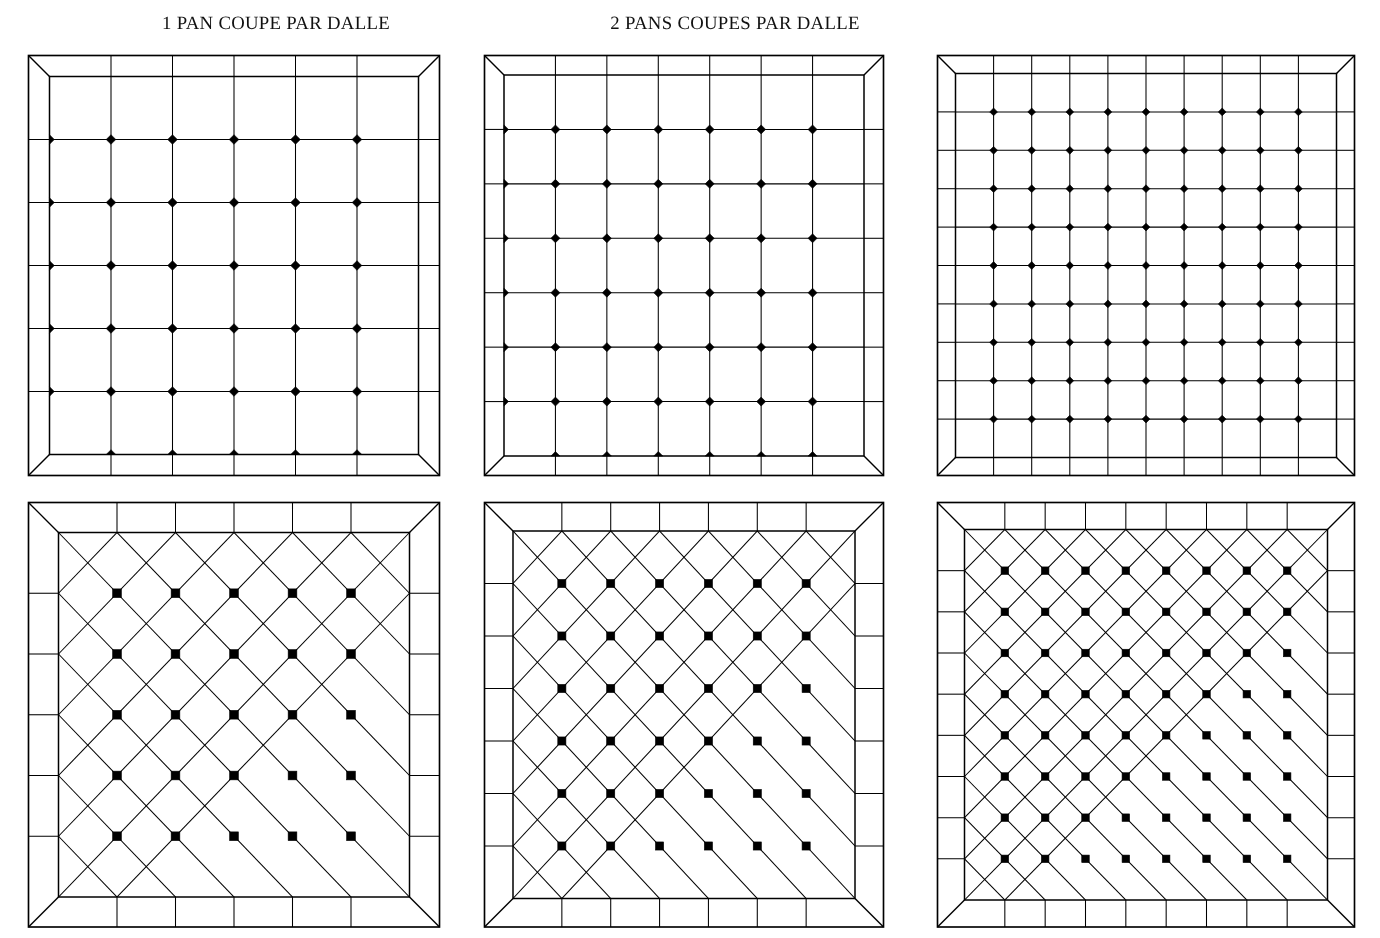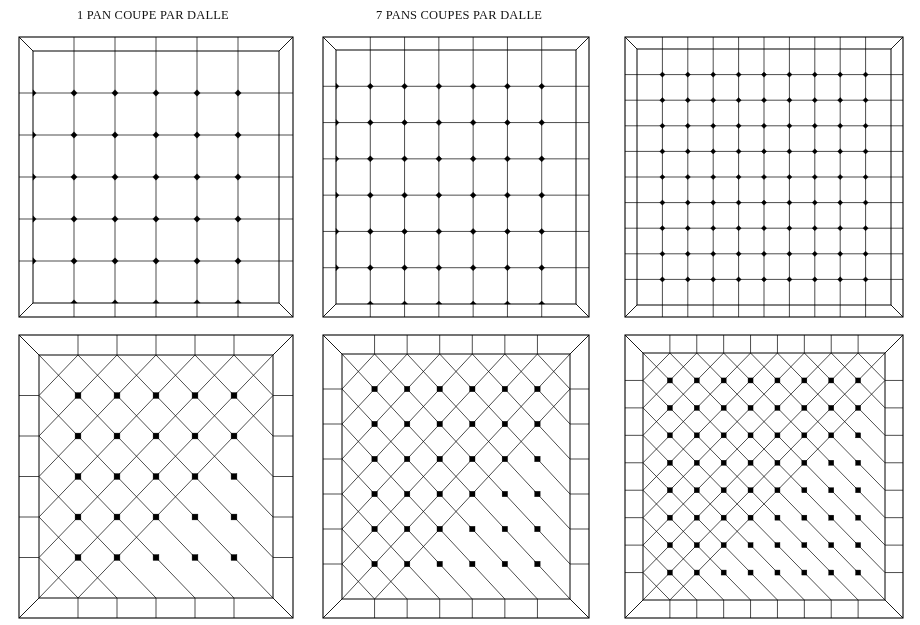--- a/index.html
+++ b/index.html
@@ -21,35 +21,36 @@
   }
   .col-title {
     position: absolute;
     text-align: center;
     font-family: "Liberation Serif", serif;
     font-size: 12.5px;
     letter-spacing: 0.2px;
     color: #111111;
     white-space: nowrap;
     top: 8px;
+    margin-left: 31px;
   }
   .panel {
     position: absolute;
   }
   .panel svg {
     display: block;
   }
 </style>
 </head>
 <body>
 
 <div id="page">
 
   <div class="col-title" style="left:0px; width:306px;">1 PAN COUPE PAR DALLE</div>
-  <div class="col-title" style="left:306px; width:306px;">7 PANS COUPES PAR DALLE</div>
+  <div class="col-title" style="left:306px; width:306px;">2 PANS COUPES PAR DALLE</div>
 
   <div class="panel" style="left:18px; top:36px;">
     <svg id="svg-p11" width="276" height="282" viewBox="0 0 276 282">
         <rect x="1" y="1" width="274" height="280" fill="none" stroke="#000000" stroke-width="1.1"></rect>
         <rect x="15" y="15" width="246" height="252" fill="none" stroke="#000000" stroke-width="1"></rect>
         <line x1="1" y1="1" x2="15" y2="15" stroke="#000000" stroke-width="0.9"></line>
         <line x1="275" y1="1" x2="261" y2="15" stroke="#000000" stroke-width="0.9"></line>
         <line x1="1" y1="281" x2="15" y2="267" stroke="#000000" stroke-width="0.9"></line>
         <line x1="275" y1="281" x2="261" y2="267" stroke="#000000" stroke-width="0.9"></line>
         <line x1="56" y1="1" x2="56" y2="15" stroke="#000000" stroke-width="0.7"></line>

